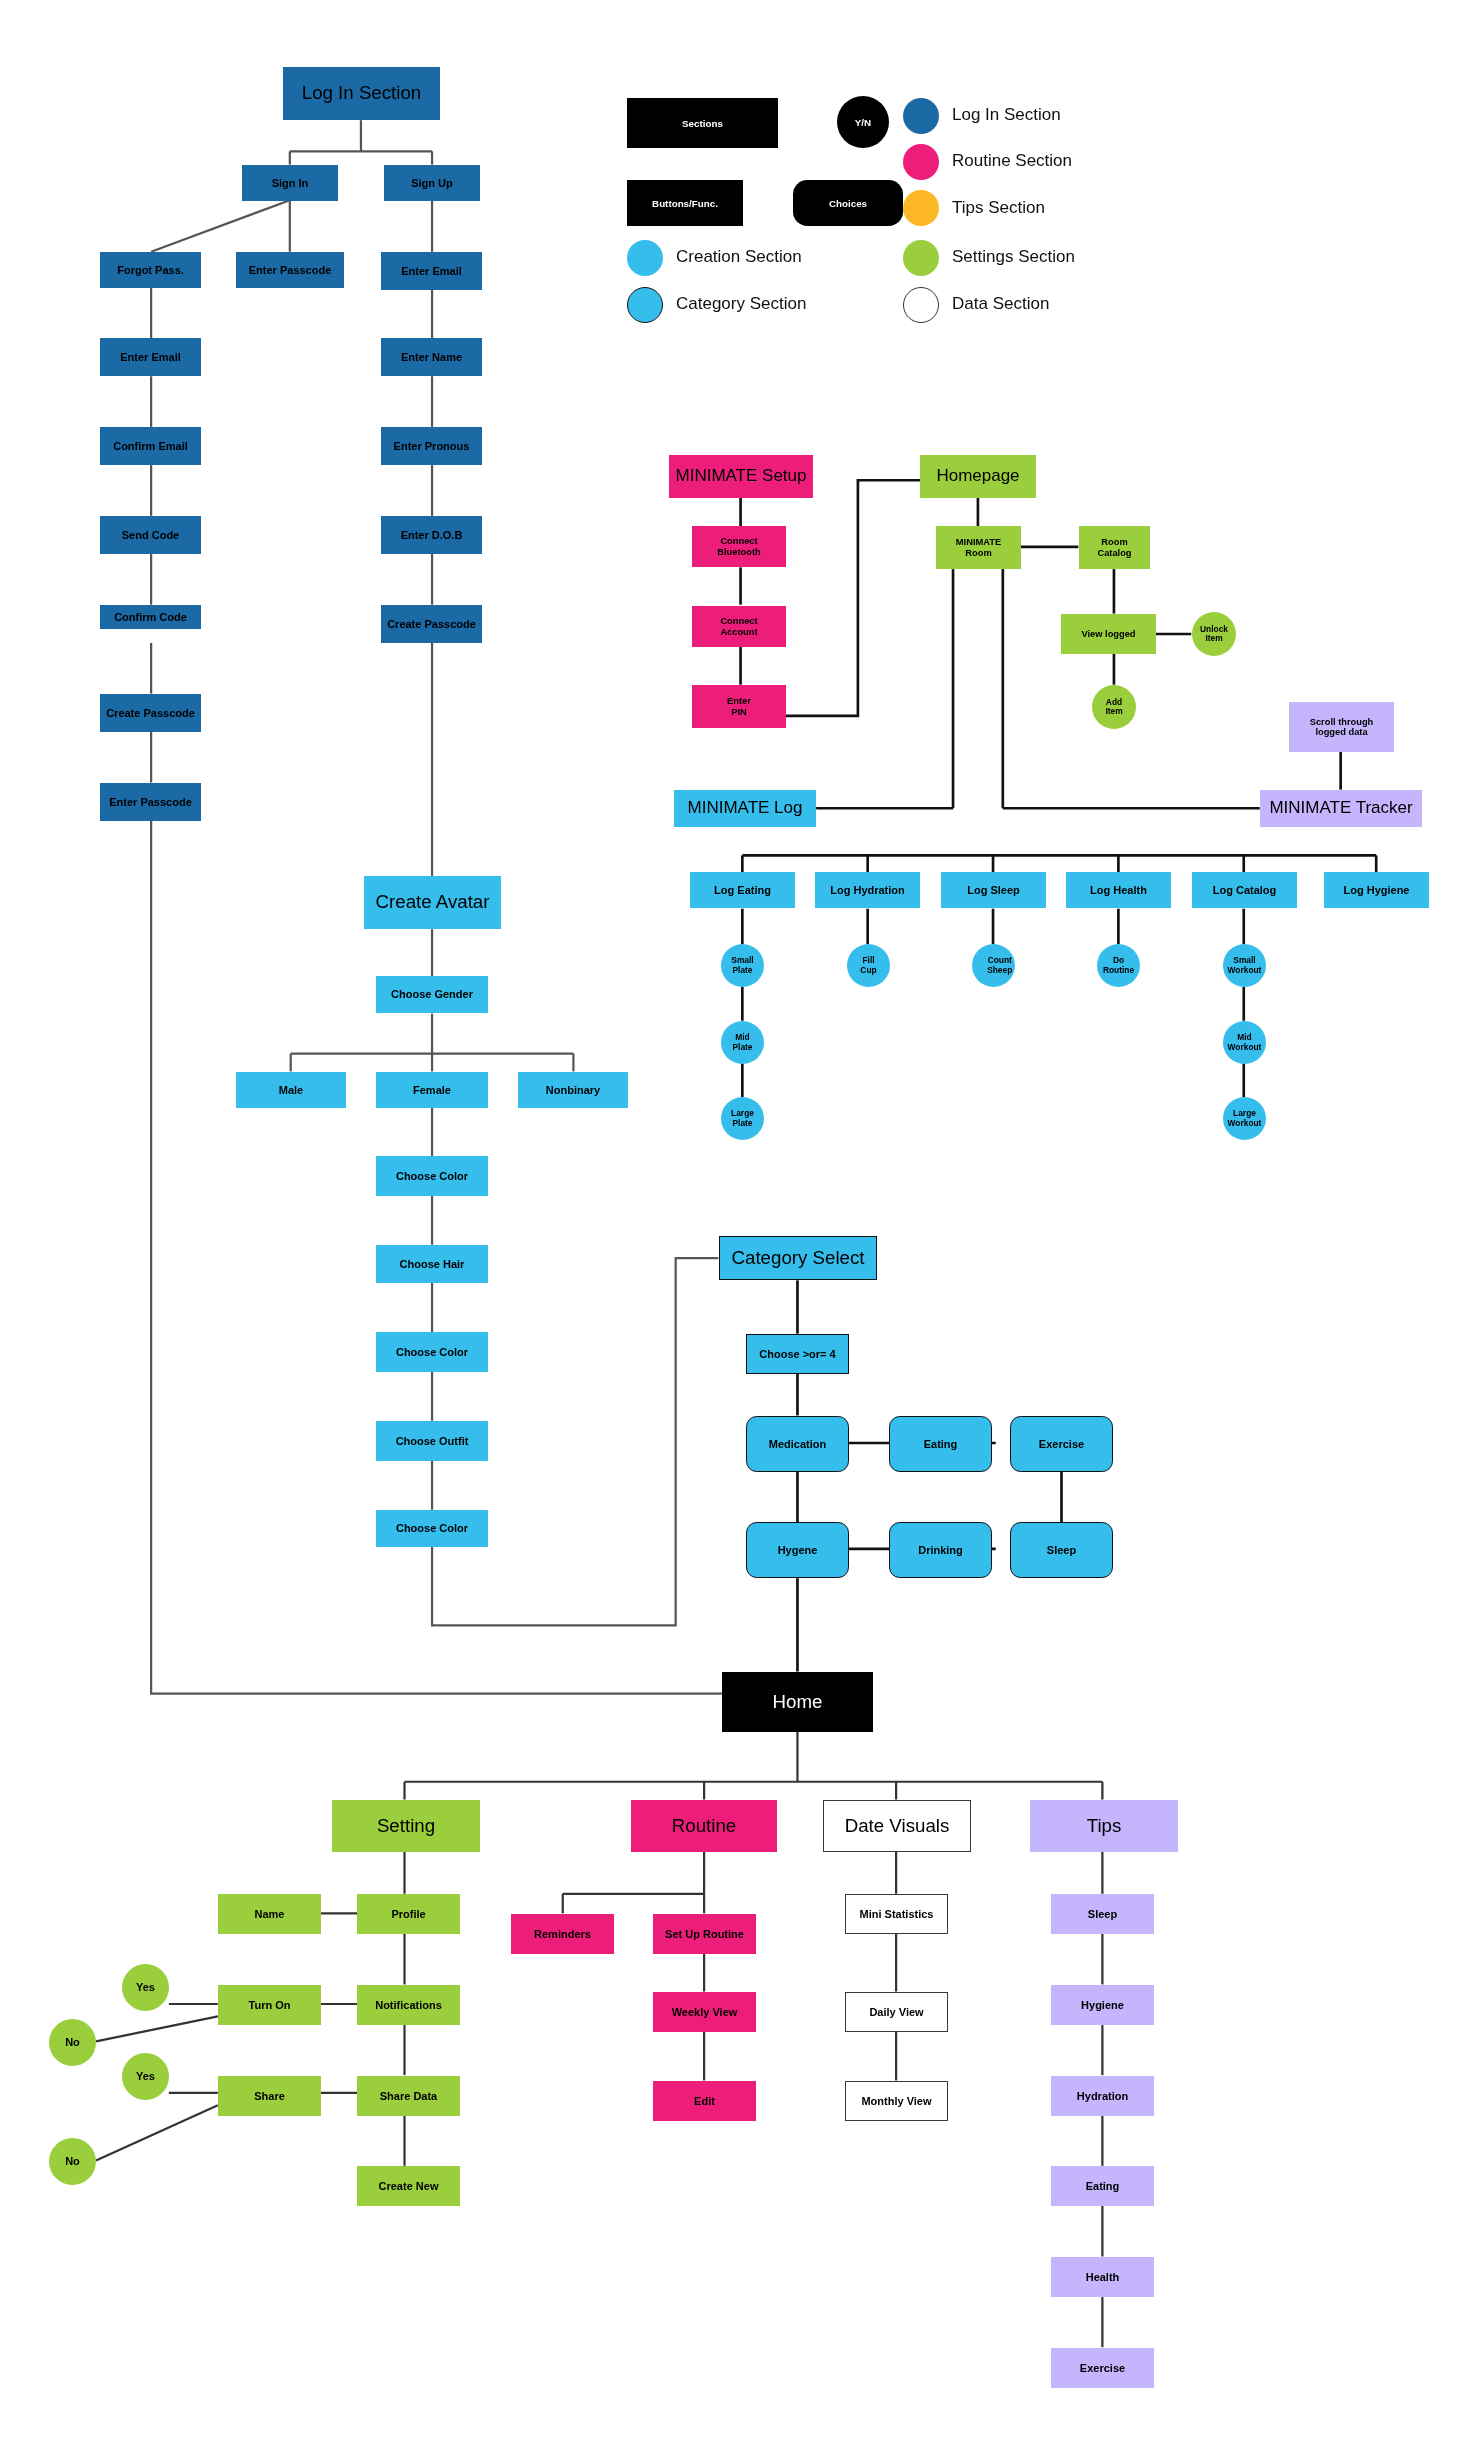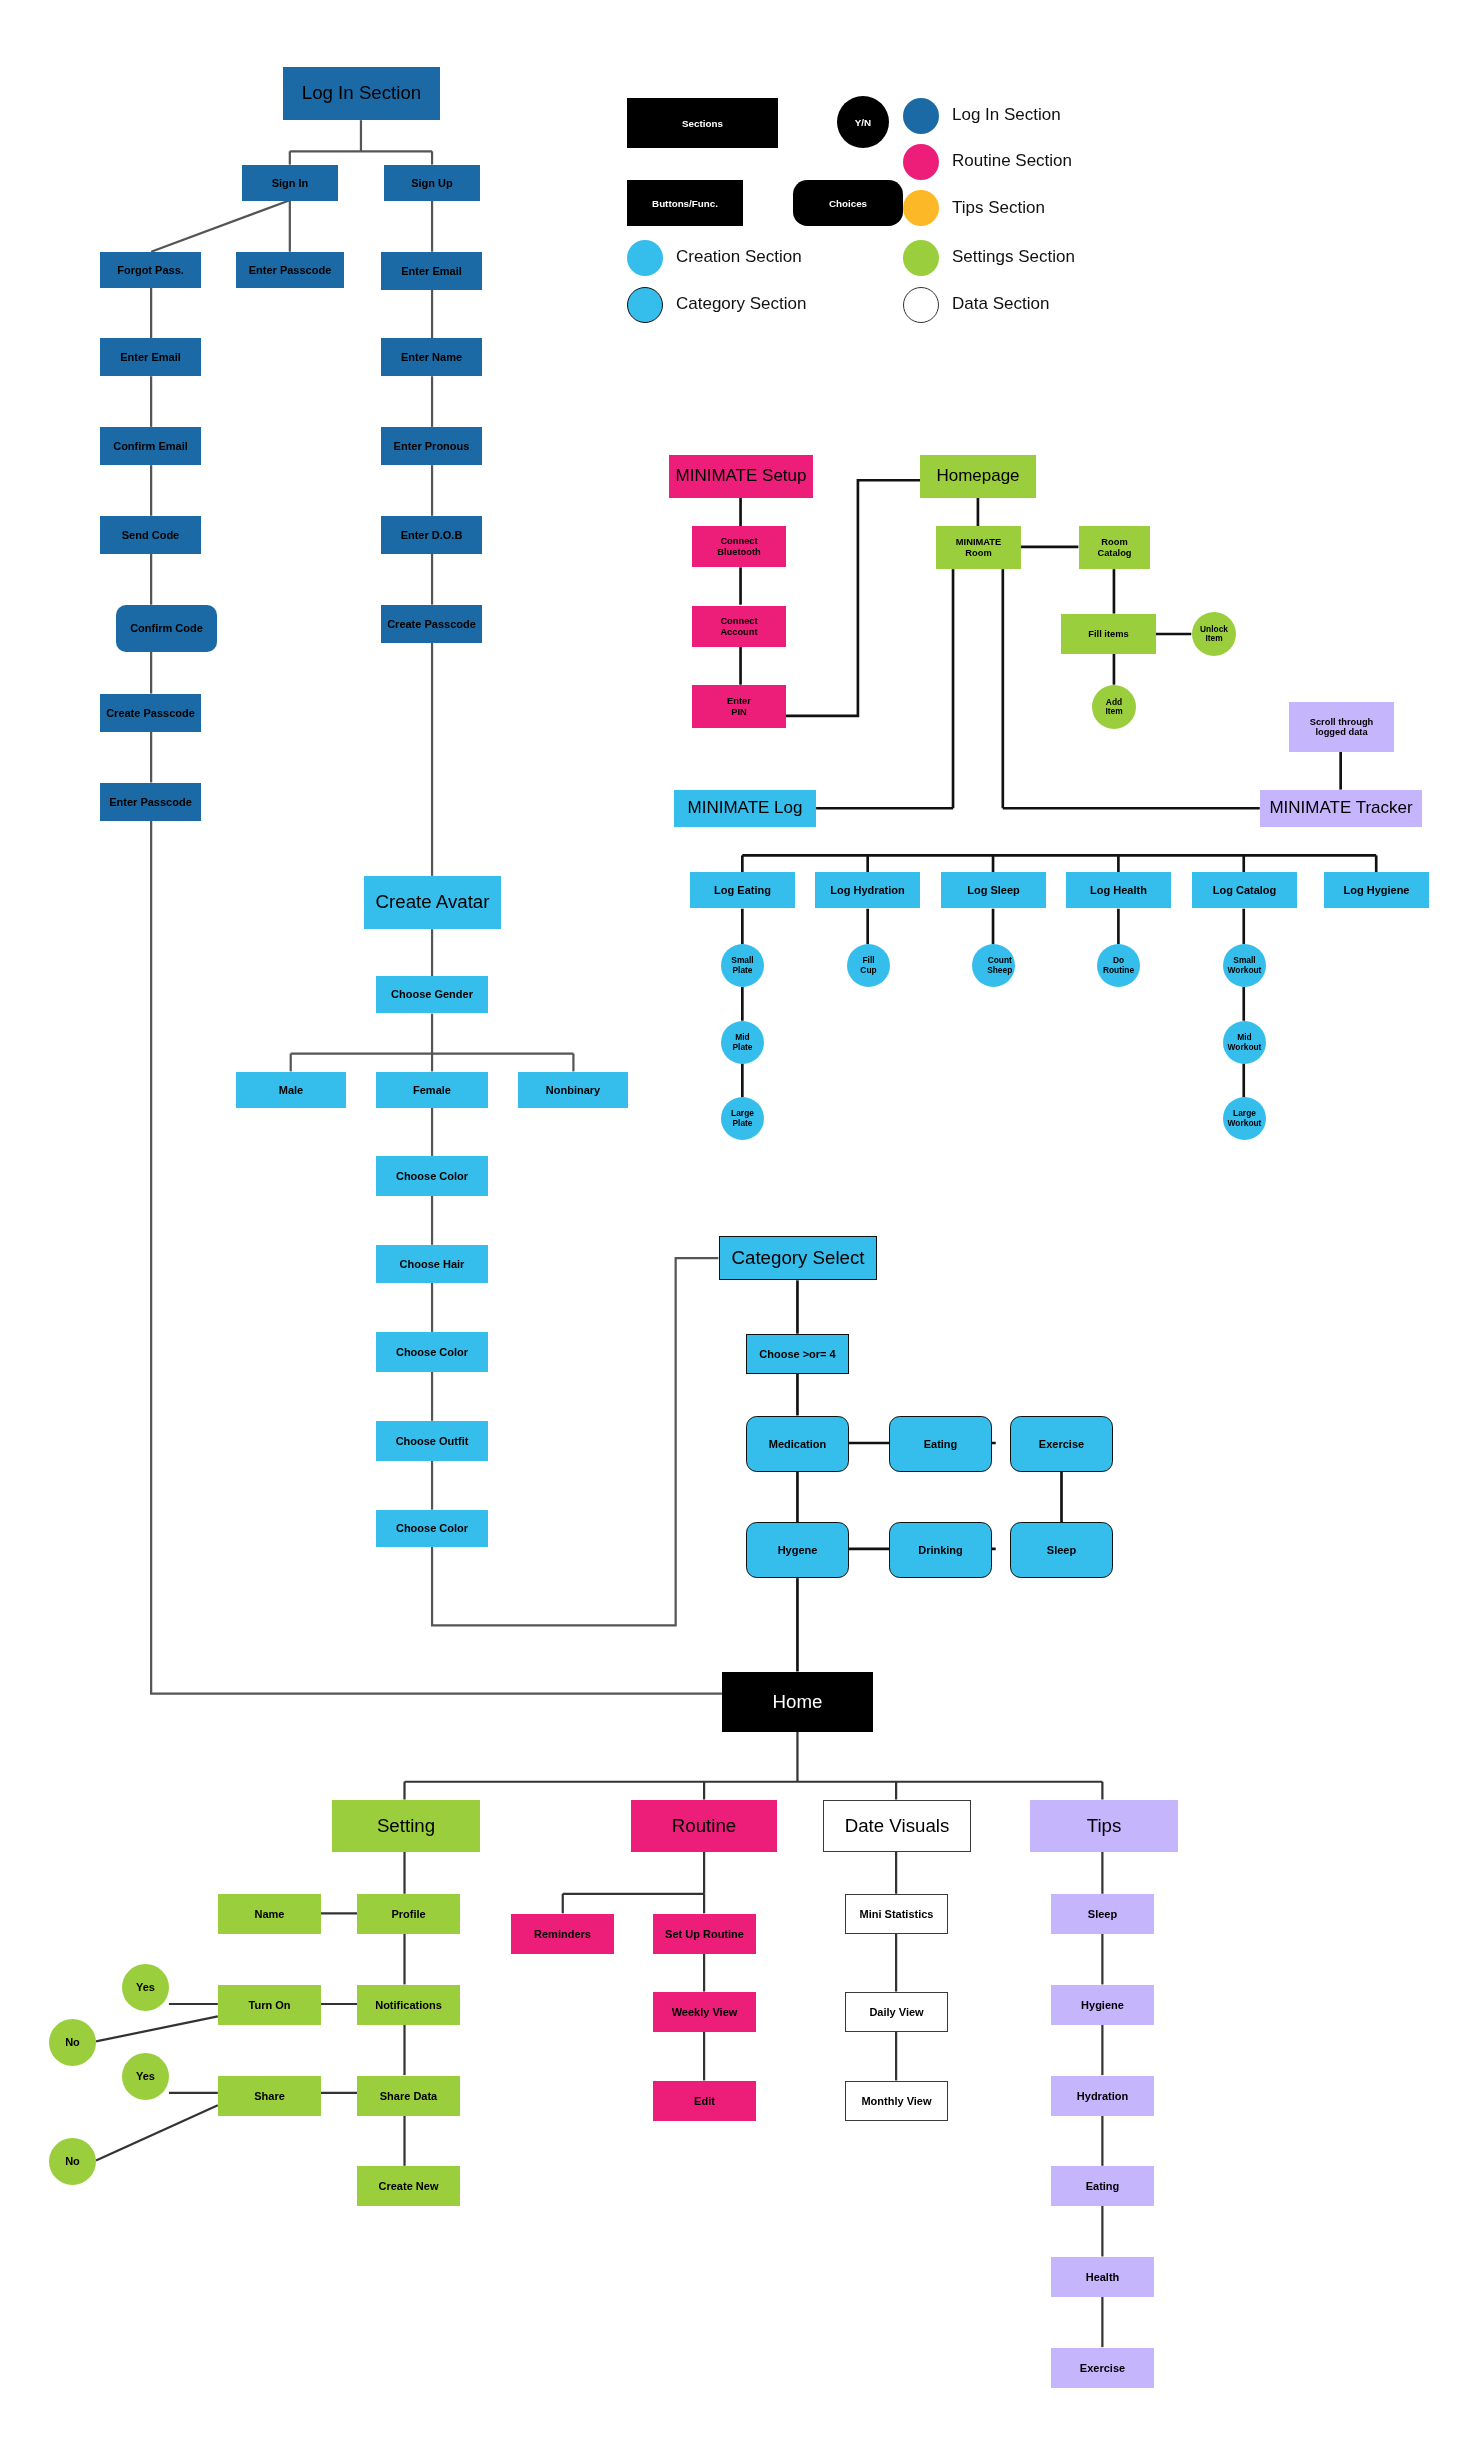--- a/index.html
+++ b/index.html
@@ -250,21 +250,21 @@
 
   <div class="node rect c-login t-sm" style="left:100px;top:338px;width:101px;height:38px;">
       <span>Enter Email</span>
     </div>
   <div class="node rect c-login t-sm" style="left:100px;top:427px;width:101px;height:38px;">
       <span>Confirm Email</span>
     </div>
   <div class="node rect c-login t-sm" style="left:100px;top:516px;width:101px;height:38px;">
       <span>Send Code</span>
     </div>
-  <div class="node rect c-login t-sm" style="left:116px;top:605px;width:101px;height:47px;border-radius:10px;">
+  <div class="node rect c-login t-sm" style="left:100px;top:605px;width:101px;height:24px;">
       <span>Confirm Code</span>
     </div>
   <div class="node rect c-login t-sm" style="left:100px;top:694px;width:101px;height:38px;">
       <span>Create Passcode</span>
     </div>
   <div class="node rect c-login t-sm" style="left:100px;top:783px;width:101px;height:38px;">
       <span>Enter Passcode</span>
     </div>
 
   <div class="node rect c-login t-sm" style="left:381px;top:252px;width:101px;height:38px;">
@@ -294,21 +294,21 @@
 PIN</span></div>
 
   <div class="node rect c-settings t-big" style="left:920px;top:455px;width:116px;height:43px;font-size:17px;">
       <span>Homepage</span>
     </div>
   <div class="node rect c-settings t-xs" style="left:936px;top:526px;width:85px;height:43px;white-space:pre-line;"><span>MINIMATE
 Room</span></div>
   <div class="node rect c-settings t-xs" style="left:1079px;top:526px;width:71px;height:43px;white-space:pre-line;"><span>Room
 Catalog</span></div>
   <div class="node rect c-settings t-xs" style="left:1061px;top:614px;width:95px;height:40px;">
-      <span>Fill items</span>
+      <span>View logged</span>
     </div>
   <div class="node circ c-settings t-xs" style="left:1192px;top:612px;width:44px;height:44px;white-space:pre-line;font-size:8.4px;"><span>Unlock
 Item</span></div>
   <div class="node circ c-settings t-xs" style="left:1092px;top:685px;width:44px;height:44px;white-space:pre-line;font-size:8.4px;"><span>Add
 Item</span></div>
 
   <div class="node rect c-tips t-xs" style="left:1289px;top:702px;width:105px;height:50px;white-space:pre-line;"><span>Scroll through
 logged data</span></div>
   <div class="node rect c-tips t-big" style="left:1260px;top:790px;width:162px;height:37px;font-size:17px;">
       <span>MINIMATE Tracker</span>

